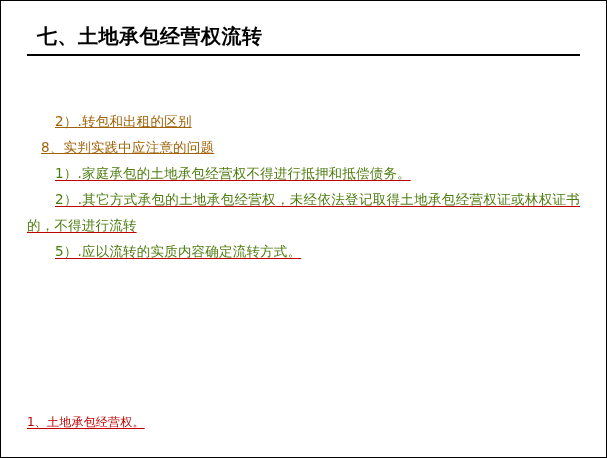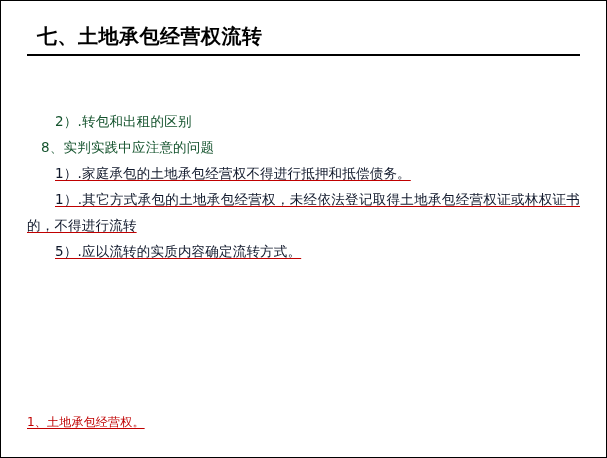--- a/index.html
+++ b/index.html
@@ -45,29 +45,30 @@
     background: #000000;
     margin: 3px 0 0 0;
   }
   .body-block {
     margin-top: 26px;
   }
   .para {
     font-family: "DejaVu Sans", sans-serif;
     font-size: 13.5px;
     line-height: 26px;
-    color: #14532d;
+    color: #a16207;
     margin: 0;
     text-align: justify;
     letter-spacing: 0.2px;
+    text-decoration: underline;
   }
   .indent1 { text-indent: 28px; }
   .indent-half { text-indent: 14px; }
   .red {
-    color: #0f172a;
+    color: #4d7c0f;
     text-decoration: underline;
     text-decoration-color: #c00000;
     text-underline-offset: 2px;
   }
   .footer-note {
     position: absolute;
     left: 26px;
     bottom: 26px;
     font-family: "DejaVu Sans", sans-serif;
     font-size: 12px;
@@ -93,21 +94,21 @@
 
       <div class="spacer-line"></div>
 
       <p class="para indent1">2）.转包和出租的区别</p>
 
 
       <p class="para indent-half">8、实判实践中应注意的问题</p>
 
       <p class="para indent1 red">1）.家庭承包的土地承包经营权不得进行抵押和抵偿债务。</p>
 
-      <p class="para indent1 red">1）.其它方式承包的土地承包经营权，未经依法登记取得土地承包经营权证或林权证书的，不得进行流转</p>
+      <p class="para indent1 red">2）.其它方式承包的土地承包经营权，未经依法登记取得土地承包经营权证或林权证书的，不得进行流转</p>
 
       <p class="para indent1 red">5）.应以流转的实质内容确定流转方式。</p>
 
     </div>
 
   </div>
 
   <div class="footer-note">1、土地承包经营权。</div>
 </div>
 

